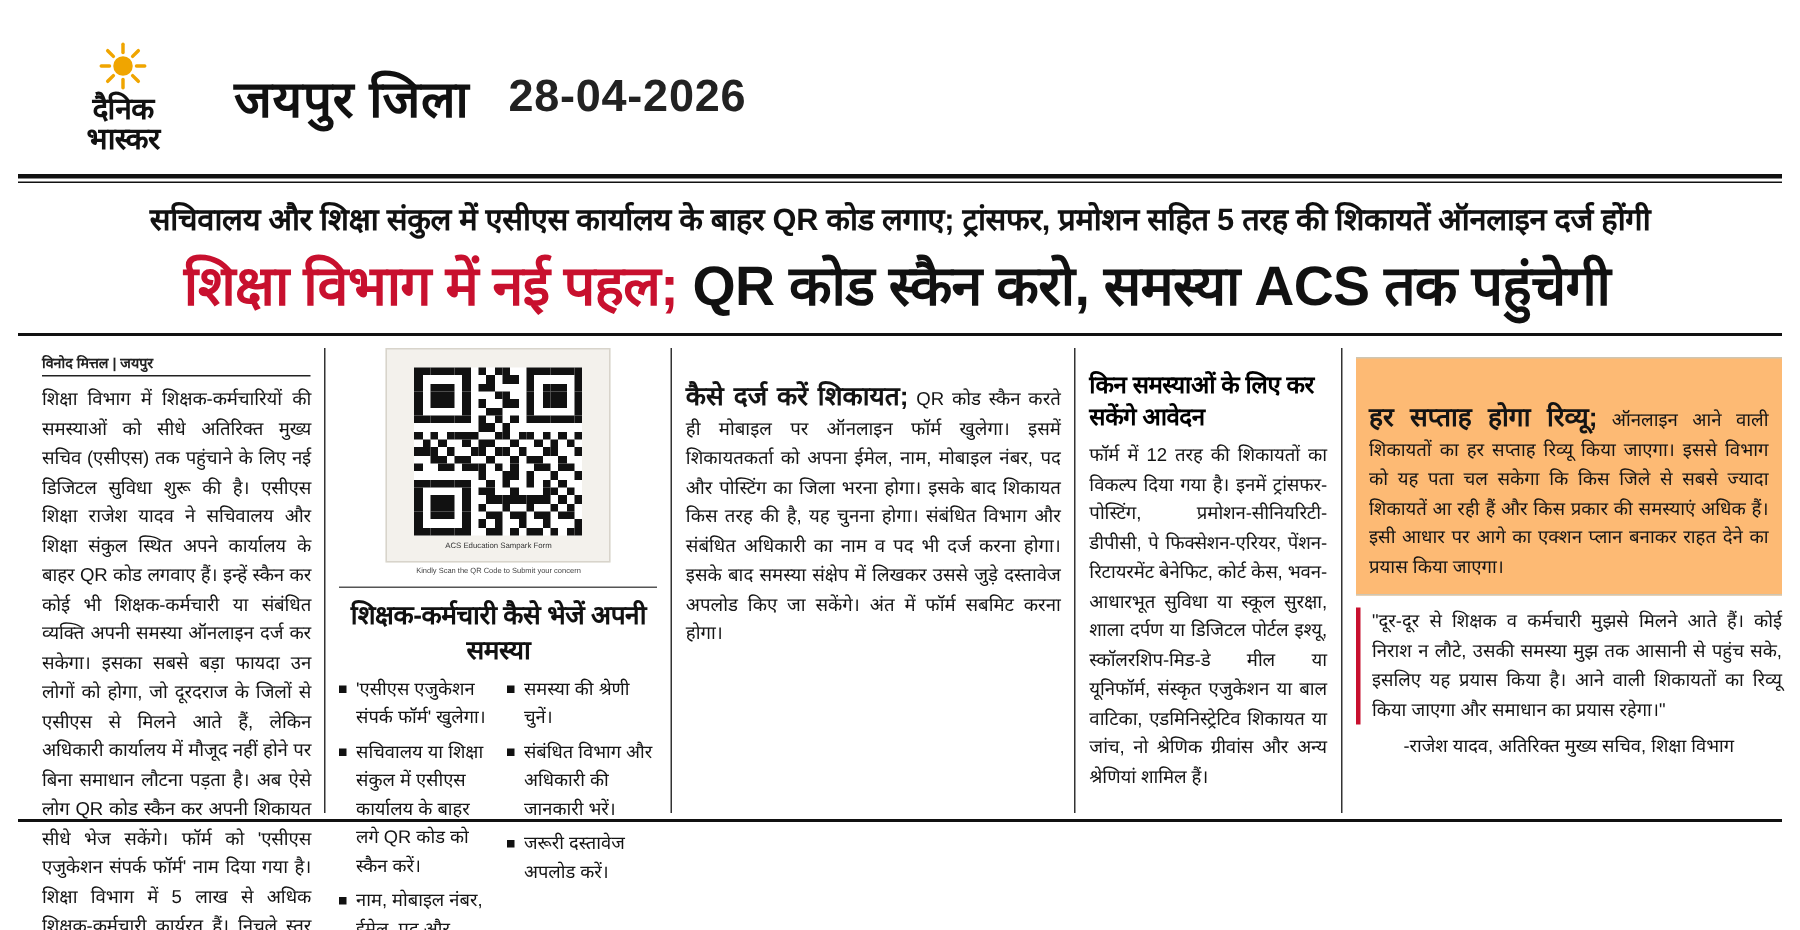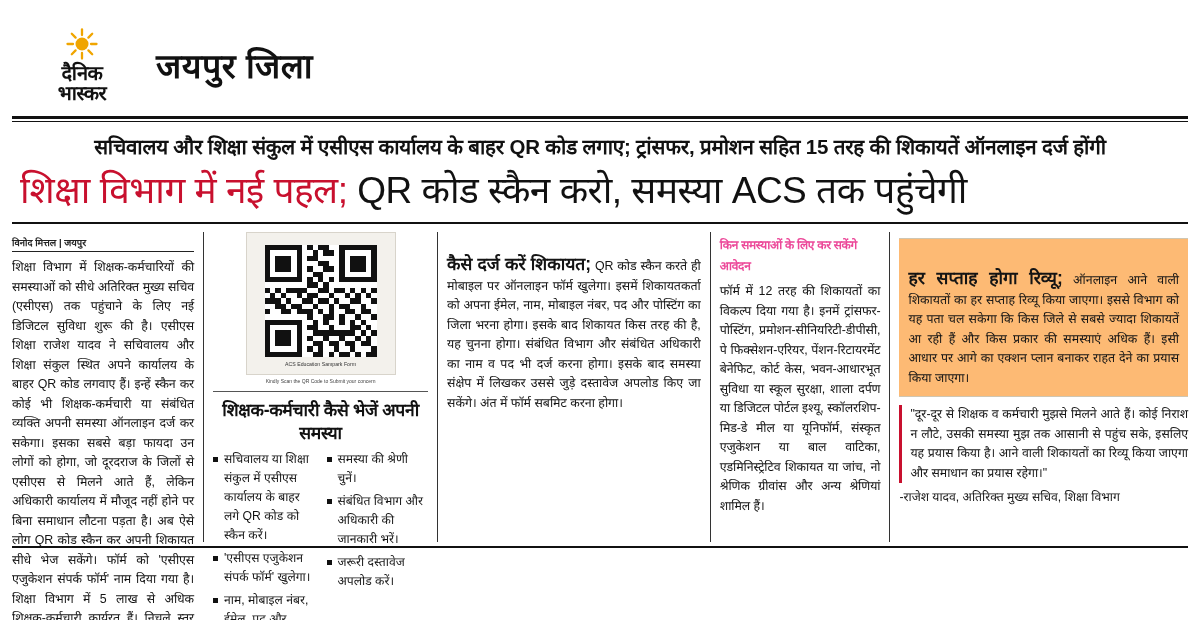--- a/index.html
+++ b/index.html
@@ -91,41 +91,41 @@
     font-size: 20.5px;
     line-height: 26px;
     text-align: center;
     color: #111;
     padding: 12px 14px 6px 14px;
     letter-spacing: -0.2px;
   }
 
   
   .headline {
-    text-align: left;
-    font-family: "Liberation Sans", sans-serif;
-    font-weight: normal;
+    text-align: center;
+    font-family: "Liberation Sans", sans-serif;
+    font-weight: bold;
     font-size: 37px;
     line-height: 46px;
-    padding: 2px 10px 8px 20px;
+    padding: 2px 10px 8px 6px;
     letter-spacing: -0.5px;
   }
   .headline .red { color: #c8102e; }
   .headline .blk { color: #111; }
 
   .rule-under-headline {
     height: 2px;
     background: #111;
     margin: 0 12px 0 12px;
   }
 
   
   .body-grid {
     display: flex;
-    padding: 8px 12px 0 12px;
+    padding: 8px 12px 0 28px;
     box-sizing: border-box;
     height: 318px;
   }
   .col {
     box-sizing: border-box;
     position: relative;
   }
   .vsep {
     width: 1px;
     background: #333;
@@ -167,24 +167,24 @@
     font-weight: bold;
     font-size: 17.5px;
     line-height: 23px;
     color: #111;
     margin: 0 0 5px 0;
     letter-spacing: -0.3px;
   }
   .subhead-sm {
     font-family: "Liberation Sans", sans-serif;
     font-weight: bold;
-    font-size: 12px;
+    font-size: 16px;
     line-height: 21px;
-    color: #ec4899;
-    margin: 3px 0 5px 0;
+    color: #000000;
+    margin: 15px 0 5px 0;
     letter-spacing: -0.3px;
   }
   .subhead-inline-wrap {
     font-family: "Liberation Sans", sans-serif;
     font-size: 12.4px;
     line-height: 19.5px;
     text-align: justify;
     color: #141414;
     margin-top: 20px;
   }
@@ -289,21 +289,21 @@
     line-height: 19.5px;
     text-align: justify;
     color: #141414;
     border-left: 3px solid #c8102e;
     padding-left: 8px;
     margin-top: 4px;
   }
   .quote-attrib {
     font-family: "Liberation Sans", sans-serif;
     font-size: 12.2px;
-    text-align: left;
+    text-align: center;
     margin-top: 5px;
     color: #141414;
   }
 
   .bottom-rule {
     height: 2px;
     background: #111;
     margin: 4px 12px 0 12px;
   }
 </style>
@@ -324,26 +324,27 @@
           <line x1="23.4" y1="23.4" x2="27.2" y2="27.2"></line>
           <line x1="27.2" y1="6.8" x2="23.4" y2="10.6"></line>
           <line x1="10.6" y1="23.4" x2="6.8" y2="27.2"></line>
         </g>
       </svg>
     </span>
     <span class="logo-text-1">दैनिक</span>
     <span class="logo-text-2">भास्कर</span>
   </div>
   <div class="edition-title">जयपुर जिला</div>
+  <div class="edition-date">28-04-2026</div>
 </div>
 
 <div class="rule-thick"></div>
 <div class="rule-thin"></div>
 
-<div class="kicker">सचिवालय और शिक्षा संकुल में एसीएस कार्यालय के बाहर QR कोड लगाए; ट्रांसफर, प्रमोशन सहित 15 तरह की शिकायतें ऑनलाइन दर्ज होंगी</div>
+<div class="kicker">सचिवालय और शिक्षा संकुल में एसीएस कार्यालय के बाहर QR कोड लगाए; ट्रांसफर, प्रमोशन सहित 5 तरह की शिकायतें ऑनलाइन दर्ज होंगी</div>
 
 <div class="headline">
   <span class="red">शिक्षा विभाग में नई पहल;</span>
   <span class="blk">QR कोड स्कैन करो, समस्या ACS तक पहुंचेगी</span>
 </div>
 <div class="rule-under-headline"></div>
 
 <div class="body-grid">
 
   <div class="col col-1">
@@ -804,22 +805,22 @@
       <div class="qr-sub">Kindly Scan the QR Code to Submit your concern</div>
     </div>
 
     <div class="hr-light"></div>
 
     <div class="subhead" style="text-align:center;">शिक्षक-कर्मचारी कैसे भेजें अपनी समस्या</div>
 
     <div class="two-col-bullets">
       <div>
         <ul class="bullets">
+          <li>'एसीएस एजुकेशन संपर्क फॉर्म' खुलेगा।</li>
           <li>सचिवालय या शिक्षा संकुल में एसीएस कार्यालय के बाहर लगे QR कोड को स्कैन करें।</li>
-          <li>'एसीएस एजुकेशन संपर्क फॉर्म' खुलेगा।</li>
           <li>नाम, मोबाइल नंबर, ईमेल, पद और पोस्टिंग जिला भरें।</li>
         </ul>
       </div>
       <div>
         <ul class="bullets">
           <li>समस्या की श्रेणी चुनें।</li>
           <li>संबंधित विभाग और अधिकारी की जानकारी भरें।</li>
           <li>जरूरी दस्तावेज अपलोड करें।</li>
 
         </ul>

